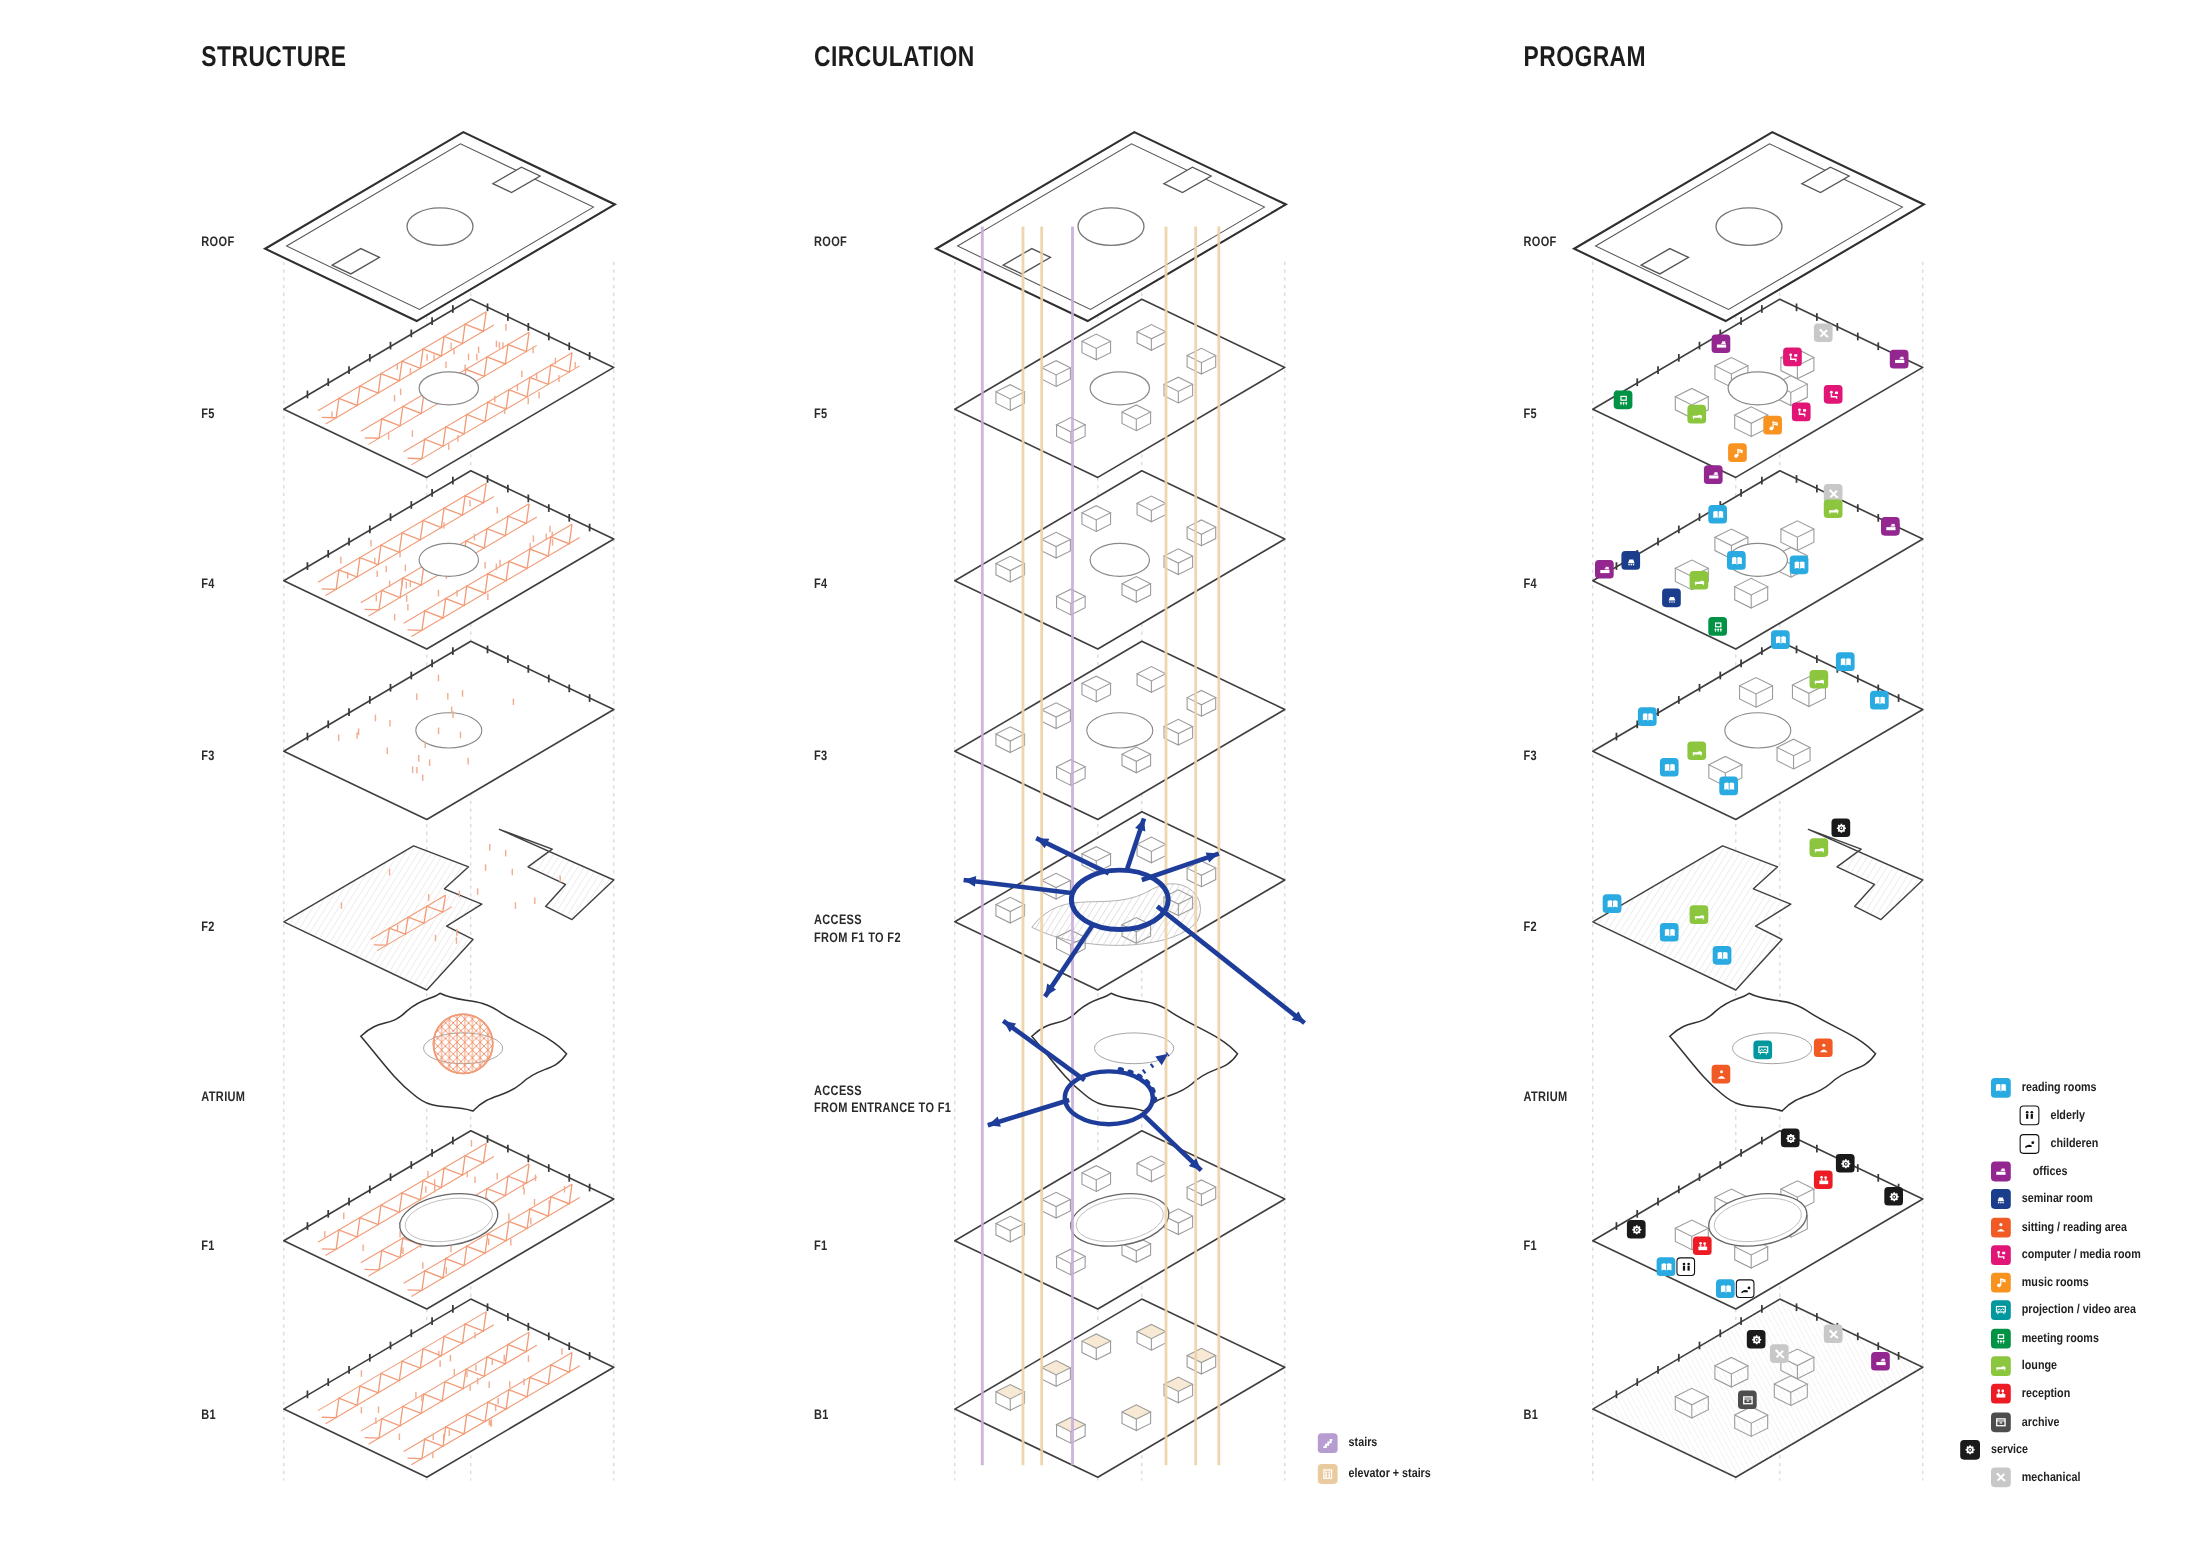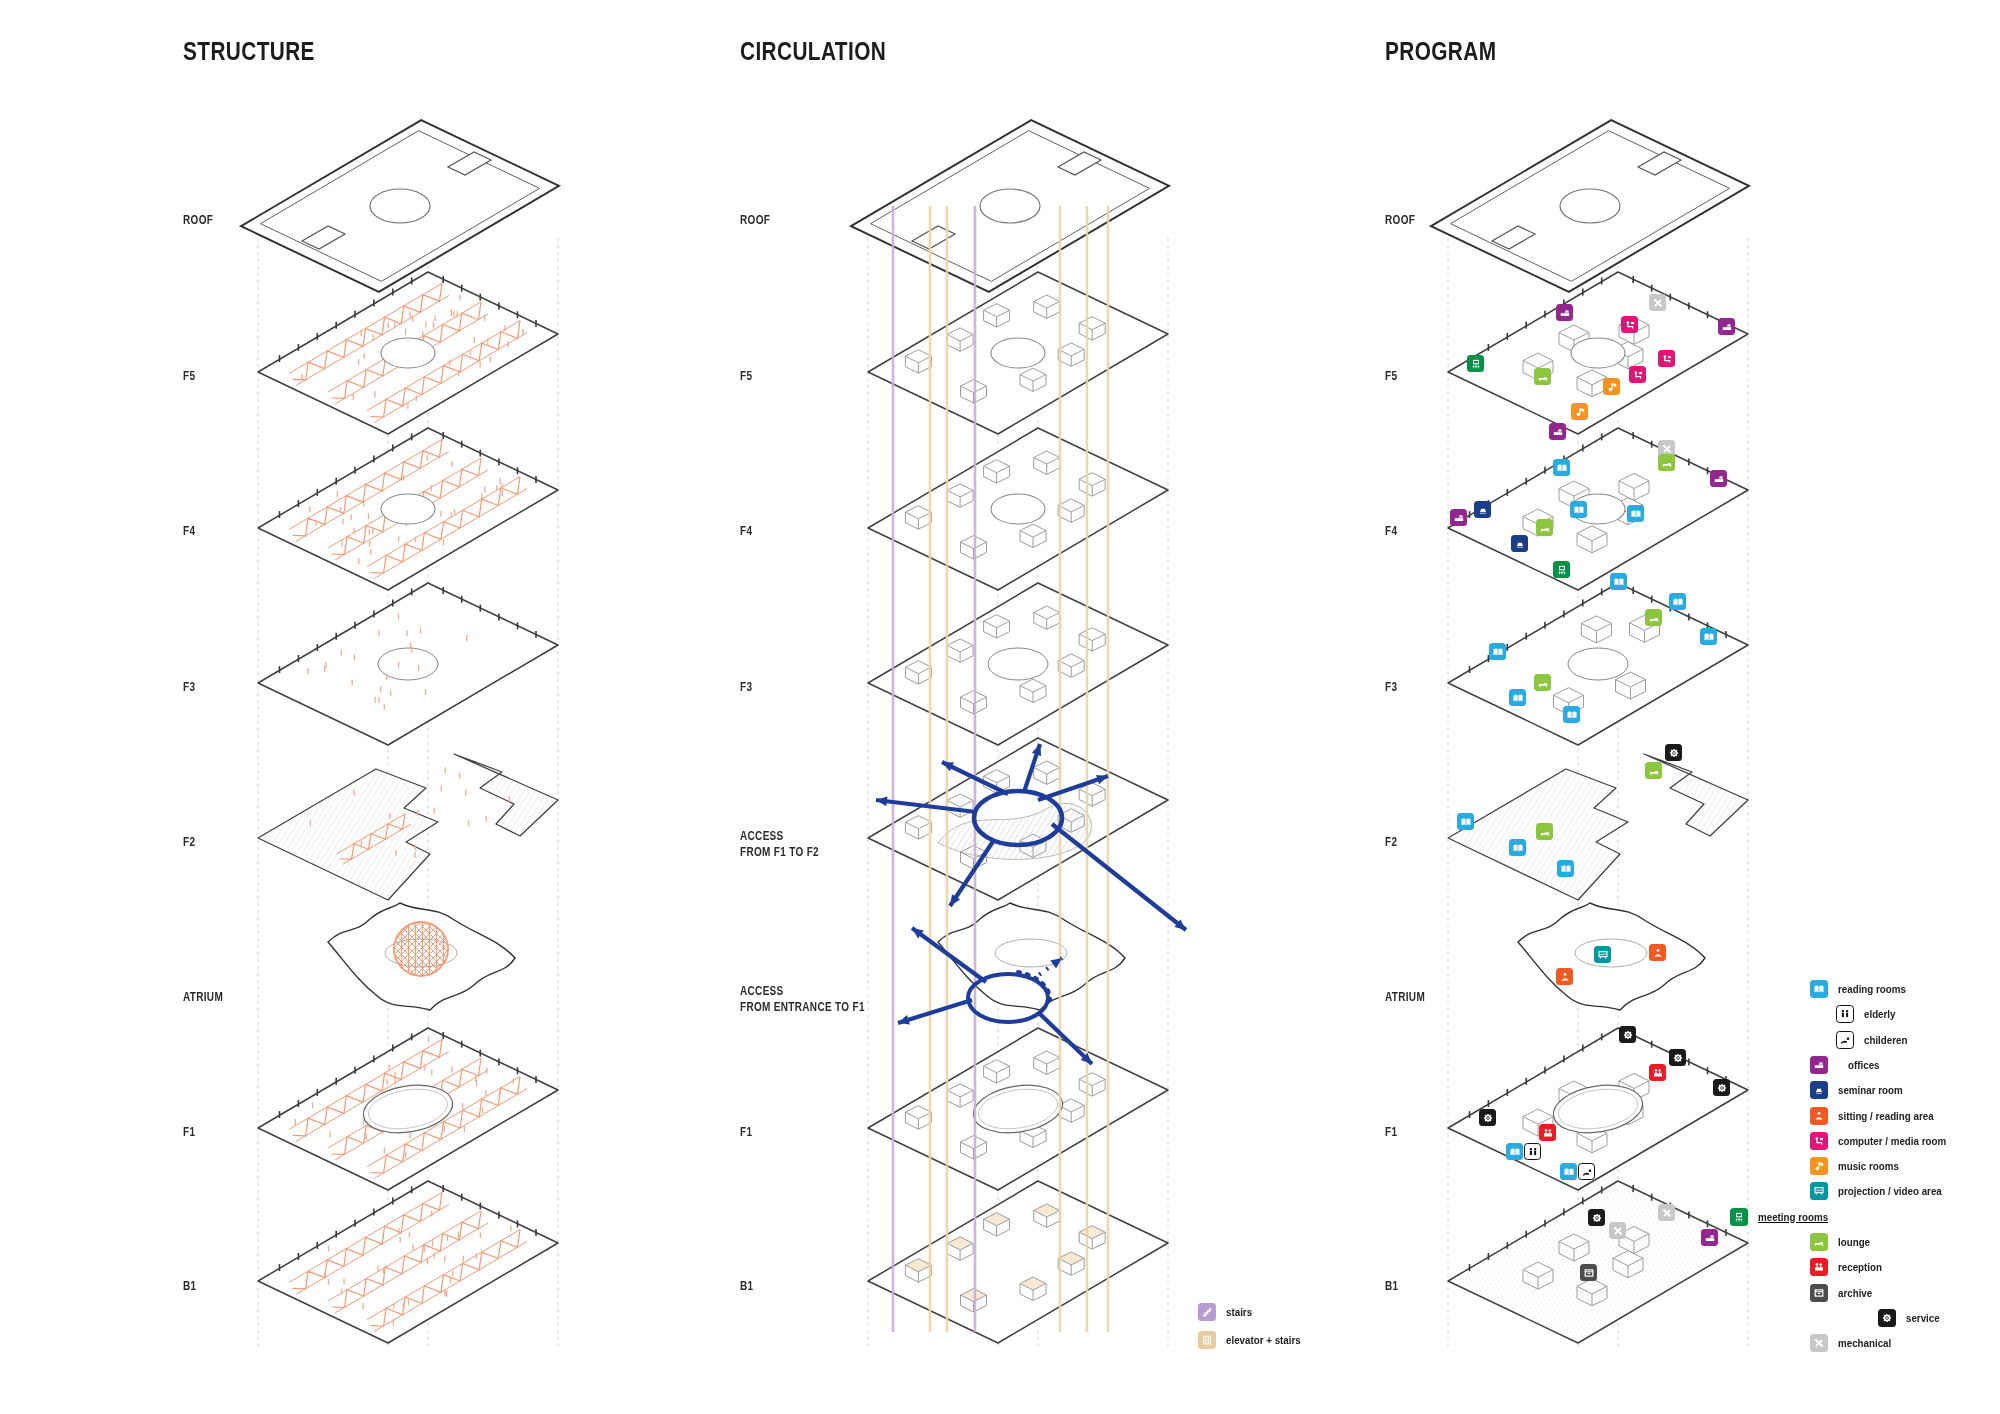--- a/index.html
+++ b/index.html
@@ -1319,21 +1319,21 @@
         <div class="picon" style="background: rgb(0, 152, 158);">
           <svg width="12" height="12" viewBox="0 0 12 12">
             <rect x="2" y="2.7" width="8" height="5" stroke="#fff" stroke-width="1.1" fill="none"></rect>
             <path d="M3,6.4 L4.5,4.9 L6,6.2 L7.5,4.7 L9,6" stroke="#fff" stroke-width="0.9" fill="none"></path>
             <line x1="4" y1="7.7" x2="3" y2="9.7" stroke="#fff" stroke-width="0.9"></line>
             <line x1="8" y1="7.7" x2="9" y2="9.7" stroke="#fff" stroke-width="0.9"></line>
           </svg>
         </div>
         <span class="ltext">projection / video area</span>
       </div>
-      <div class="lrow" style="left: 1730px; top: 1206.7px; text-decoration: underline;">
+      <div class="lrow" style="left: 1810px; top: 1206.7px;">
         <div class="picon" style="background: rgb(0, 146, 69);">
           <svg width="12" height="12" viewBox="0 0 12 12">
             <rect x="3.6" y="2.4" width="4.8" height="3.4" stroke="#fff" stroke-width="1.1" fill="none"></rect>
             <circle cx="3.6" cy="8.4" r="0.95" fill="#fff"></circle>
             <circle cx="6" cy="8.4" r="0.95" fill="#fff"></circle>
             <circle cx="8.4" cy="8.4" r="0.95" fill="#fff"></circle>
             <line x1="3.6" y1="9.4" x2="3.6" y2="10.4" stroke="#fff" stroke-width="0.8"></line>
             <line x1="6" y1="9.4" x2="6" y2="10.4" stroke="#fff" stroke-width="0.8"></line>
             <line x1="8.4" y1="9.4" x2="8.4" y2="10.4" stroke="#fff" stroke-width="0.8"></line>
           </svg>
@@ -1365,21 +1365,21 @@
       <div class="lrow" style="left: 1810px; top: 1282.6px;">
         <div class="picon" style="background: rgb(77, 77, 77);">
           <svg width="12" height="12" viewBox="0 0 12 12">
             <rect x="2.2" y="2.9" width="7.6" height="6.2" stroke="#fff" stroke-width="1.2" fill="none"></rect>
             <line x1="2.2" y1="4.8" x2="9.8" y2="4.8" stroke="#fff" stroke-width="1"></line>
             <rect x="4.8" y="6" width="2.4" height="1.1" fill="#fff"></rect>
           </svg>
         </div>
         <span class="ltext">archive</span>
       </div>
-      <div class="lrow" style="left: 1878px; top: 1307.9px;">
+      <div class="lrow" style="left: 1782px; top: 1307.9px;">
         <div class="picon" style="background: rgb(26, 26, 26);">
           <svg width="12" height="12" viewBox="0 0 12 12">
             <circle cx="6" cy="6" r="2.5" stroke="#fff" stroke-width="1.6" fill="none"></circle>
             <line x1="8.5" y1="6" x2="10.1" y2="6" stroke="#fff" stroke-width="1.4"></line>
             <line x1="7.8" y1="7.8" x2="8.9" y2="8.9" stroke="#fff" stroke-width="1.4"></line>
             <line x1="6" y1="8.5" x2="6" y2="10.1" stroke="#fff" stroke-width="1.4"></line>
             <line x1="4.2" y1="7.8" x2="3.1" y2="8.9" stroke="#fff" stroke-width="1.4"></line>
             <line x1="3.5" y1="6" x2="1.9" y2="6" stroke="#fff" stroke-width="1.4"></line>
             <line x1="4.2" y1="4.2" x2="3.1" y2="3.1" stroke="#fff" stroke-width="1.4"></line>
             <line x1="6" y1="3.5" x2="6" y2="1.9" stroke="#fff" stroke-width="1.4"></line>

